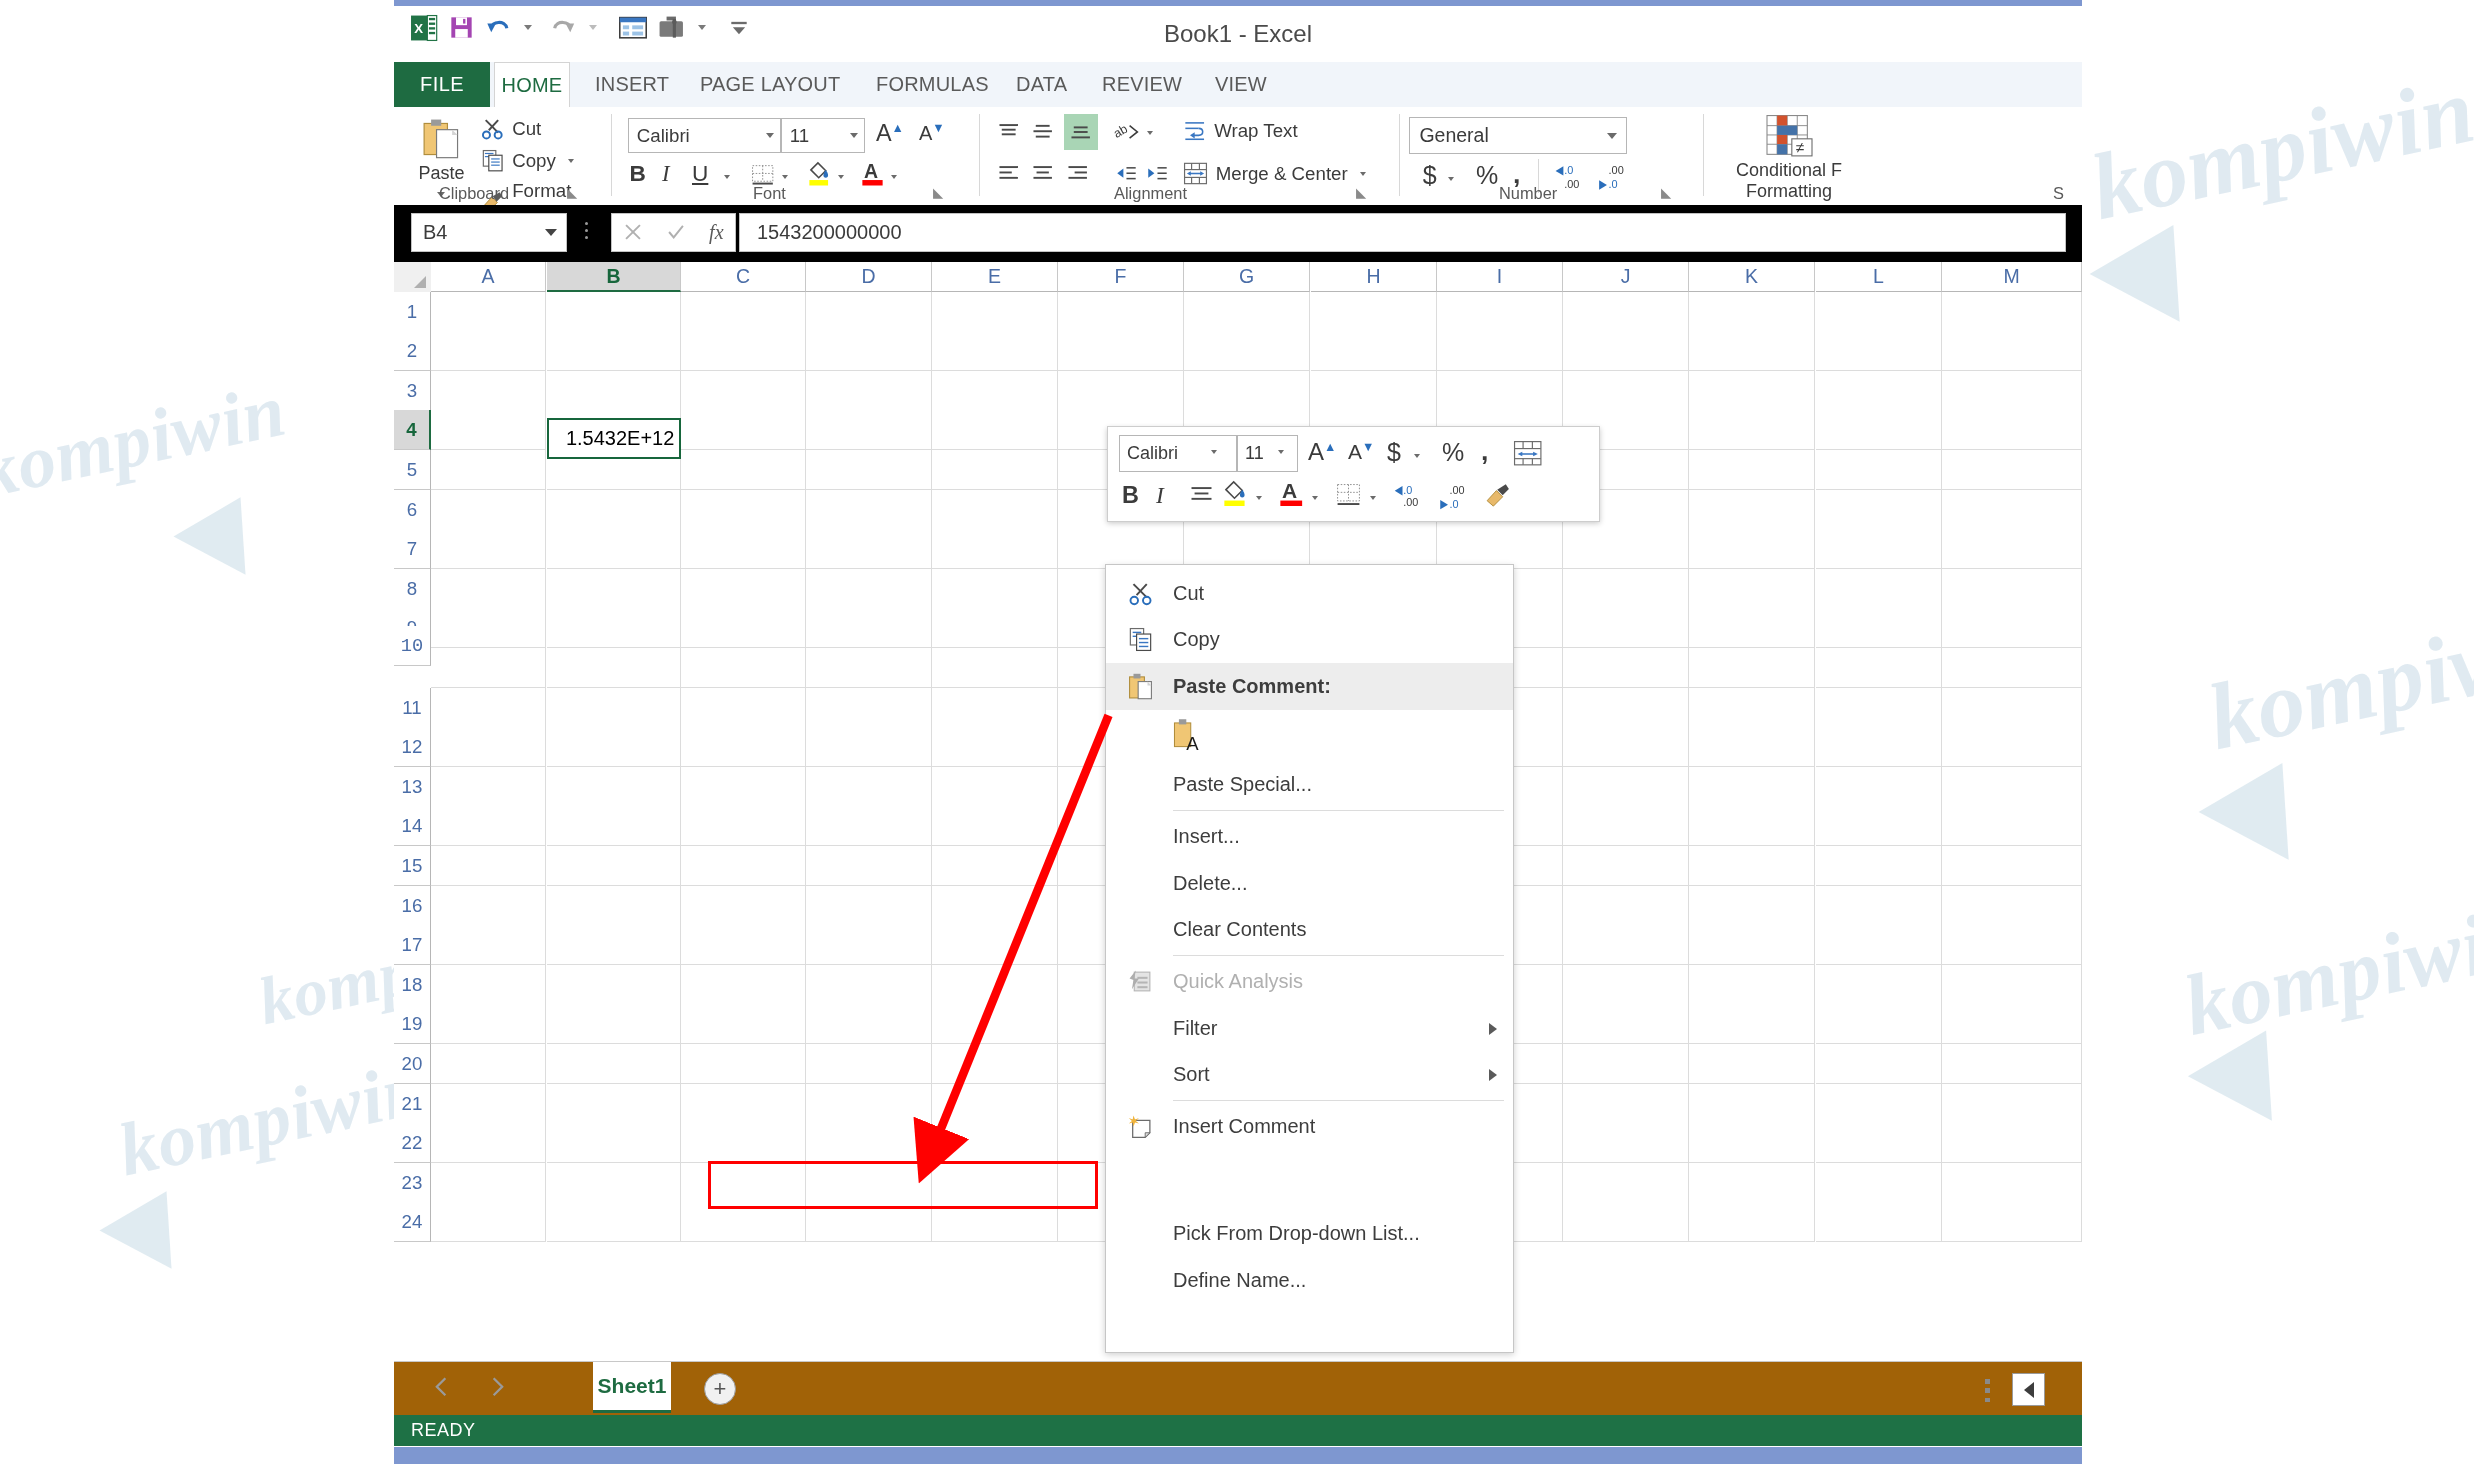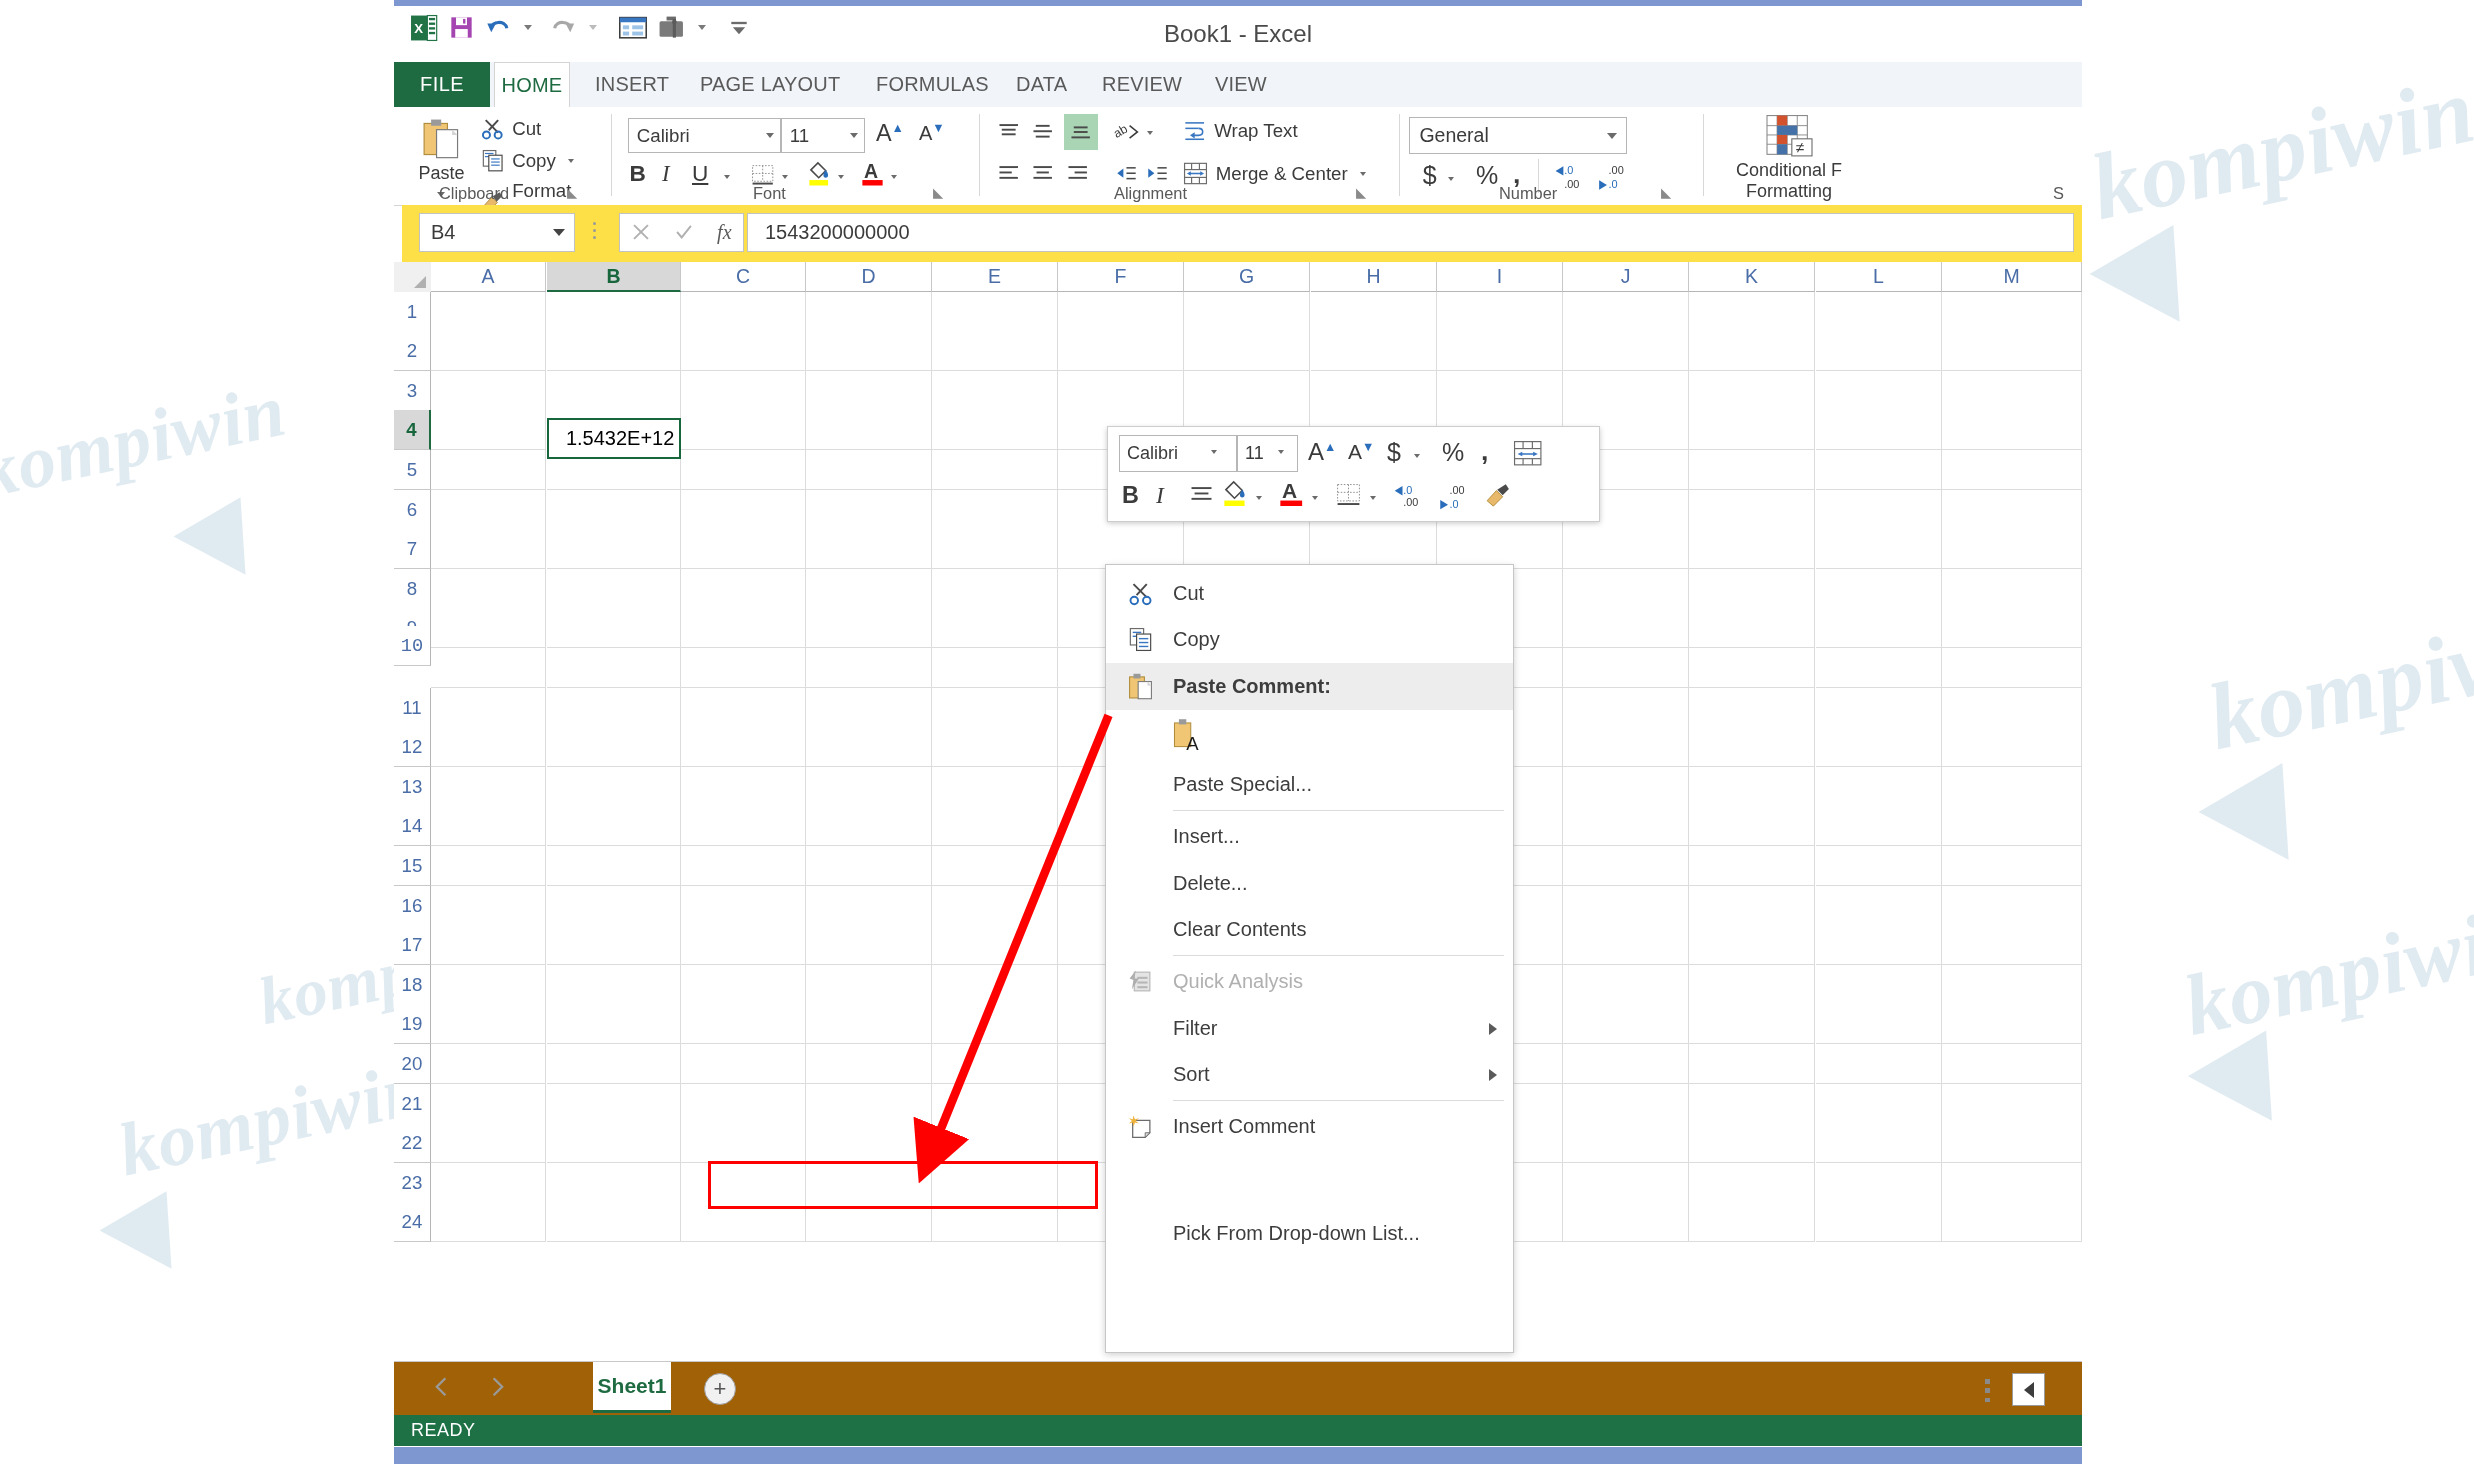--- a/index.html
+++ b/index.html
@@ -76,21 +76,21 @@
 
   .numfmt{
     position:absolute;box-sizing:border-box;border:0.8px solid #b6b6b6;background:#fff;
     display:flex;align-items:center;padding-left:9.4px;font-size:19.5px;color:#3b3b3b;
   }
   .numfmt .dd{position:absolute;right:9.4px;width:0;height:0;border-left:5.5px solid transparent;border-right:5.5px solid transparent;border-top:6.2px solid #6b6b6b;}
 
   .ic{display:inline-flex;align-items:center;justify-content:center;}
 
   
-  .fbar{position:absolute;left:8px;top:205px;width:100%;height:57px;background:#fde047;}
+  .fbar{position:absolute;left:0;top:205px;width:100%;height:57px;background:#000000;}
   .namebox{
     position:absolute;left:17px;top:7.8px;width:156px;height:39px;box-sizing:border-box;
     border:0.8px solid #c2c2c2;background:#fff;display:flex;align-items:center;padding-left:11px;
     font-size:20px;color:#3b3b3b;
   }
   .namebox .dd{position:absolute;right:9.4px;width:0;height:0;border-left:6.2px solid transparent;border-right:6.2px solid transparent;border-top:7px solid #444;}
   .vdots{position:absolute;left:191px;top:17px;display:flex;flex-direction:column;gap:3.9px;}
   .vdots i{width:3.1px;height:3.1px;background:#999;display:block;border-radius:50%;}
   .fxbox{
     position:absolute;left:217px;top:7.8px;width:125px;height:39px;box-sizing:border-box;
@@ -1118,20 +1118,23 @@
           <path d="M7 2 L9 7 L14 5 L10 9 L14 12 L9 11 L7 16 L6 11 L1 12 L5 9 L1 5 L6 7 Z" fill="#f0b33a"></path>
         </svg>
       </span>
       <span class="mi-lbl">Insert Comment</span>
     </div>
 
 
     <div class="mi" style="top:645px;">
       <span class="mi-lbl">Pick From Drop-down List...</span>
     </div>
+    <div class="mi" style="top:692px;">
+      <span class="mi-lbl">Define Name...</span>
+    </div>
   </div>
 
   <div class="sheetbar">
     <div class="navarrows">
       <span class="ic">
         <svg width="17" height="23.4" viewBox="0 0 22 30">
             <polyline points="16,4 5,15 16,26" fill="none" stroke="#9a9a9a" stroke-width="3"></polyline>
           </svg>
       </span>
       <span class="ic">

